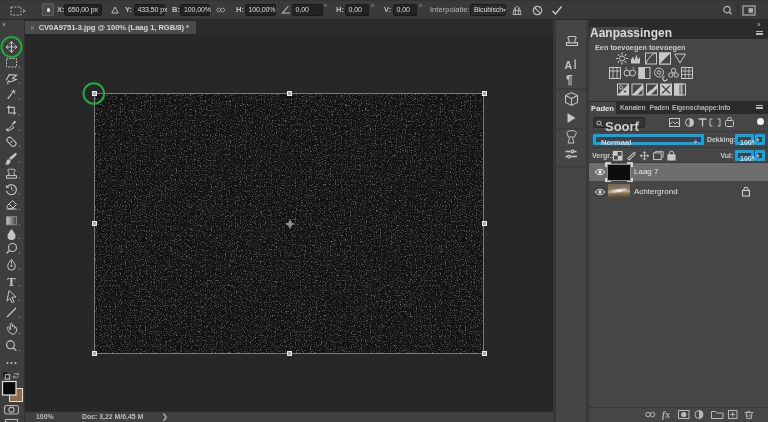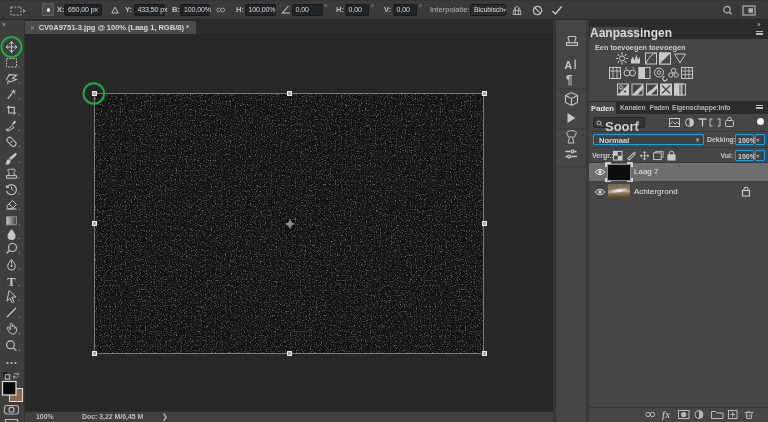--- a/index.html
+++ b/index.html
@@ -32,21 +32,21 @@
   font-size:12px;font-weight:bold;line-height:13px;}
 #rtabs2{left:589px;top:101px;width:179px;height:13px;background:#2b2b2b;}
 .ptab{position:absolute;top:103.5px;font-size:6.8px;font-weight:bold;color:#b3b3b3;white-space:nowrap;letter-spacing:-0.15px;}
 #lagentab{left:589px;top:101.5px;width:27px;height:12.5px;background:#464647;color:#e6e6e6;
   font-size:7.6px;font-weight:bold;line-height:13px;text-align:center;}
 .hamb{position:absolute;width:7px;height:4.6px;border-top:1px solid #b9b9b9;border-bottom:1px solid #b9b9b9;}
 .hamb:after{content:"";display:block;margin-top:1.3px;border-top:1px solid #b9b9b9;}
 
 #aanp-title{left:595px;top:43px;font-size:7.3px;font-weight:bold;color:#cdcdcd;}
 
-.combo{position:absolute;background:#414142;border:1px solid #0ea5e9;border-radius:1px;
+.combo{position:absolute;background:#414142;border:3px solid #0ea5e9;border-radius:1px;
   color:#d6d6d6;font-size:7.6px;font-weight:bold;}
 #lrow1{left:589px;top:163px;width:179px;height:18px;background:#6e6e6e;}
 #lrow2{left:589px;top:182px;width:179px;height:18.5px;background:#464647;}
 .lname{position:absolute;font-size:8px;color:#e2e2e2;}
 .handle{position:absolute;width:5px;height:5px;background:#a6a6a6;border:1px solid #ededed;box-sizing:border-box;}
 </style></head>
 <body>
 <div id="stage">
 <div class="abs" id="opts"></div>
 <div class="abs" id="tabstrip"></div>

